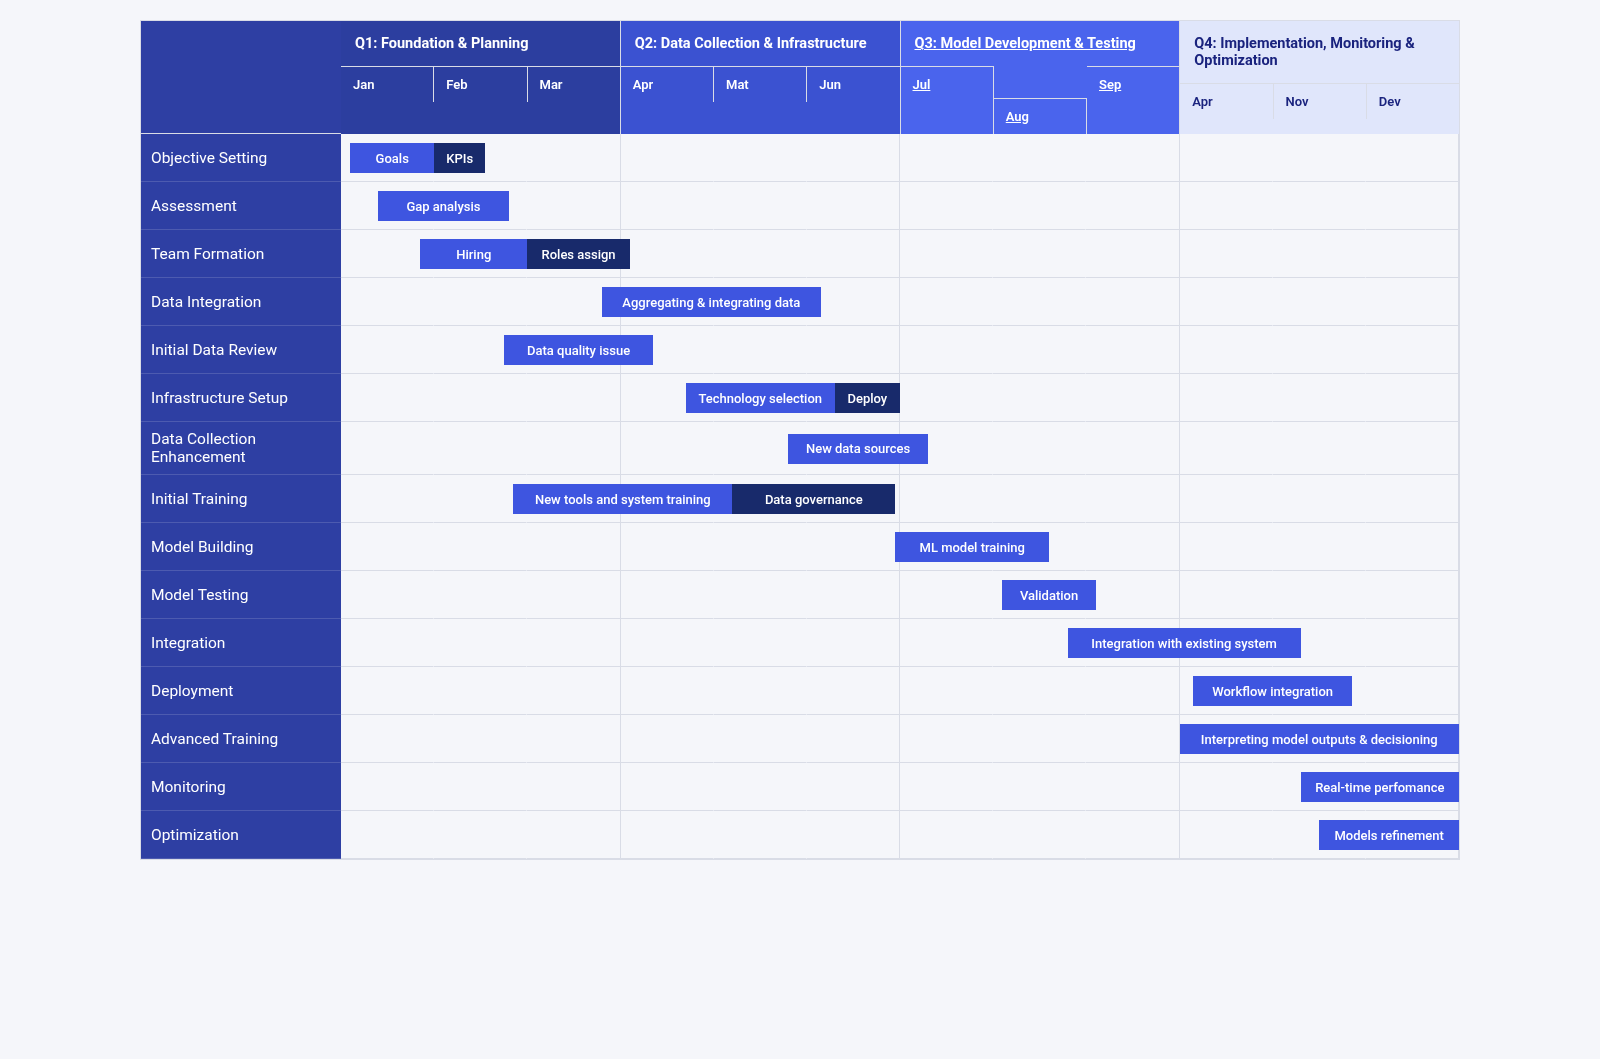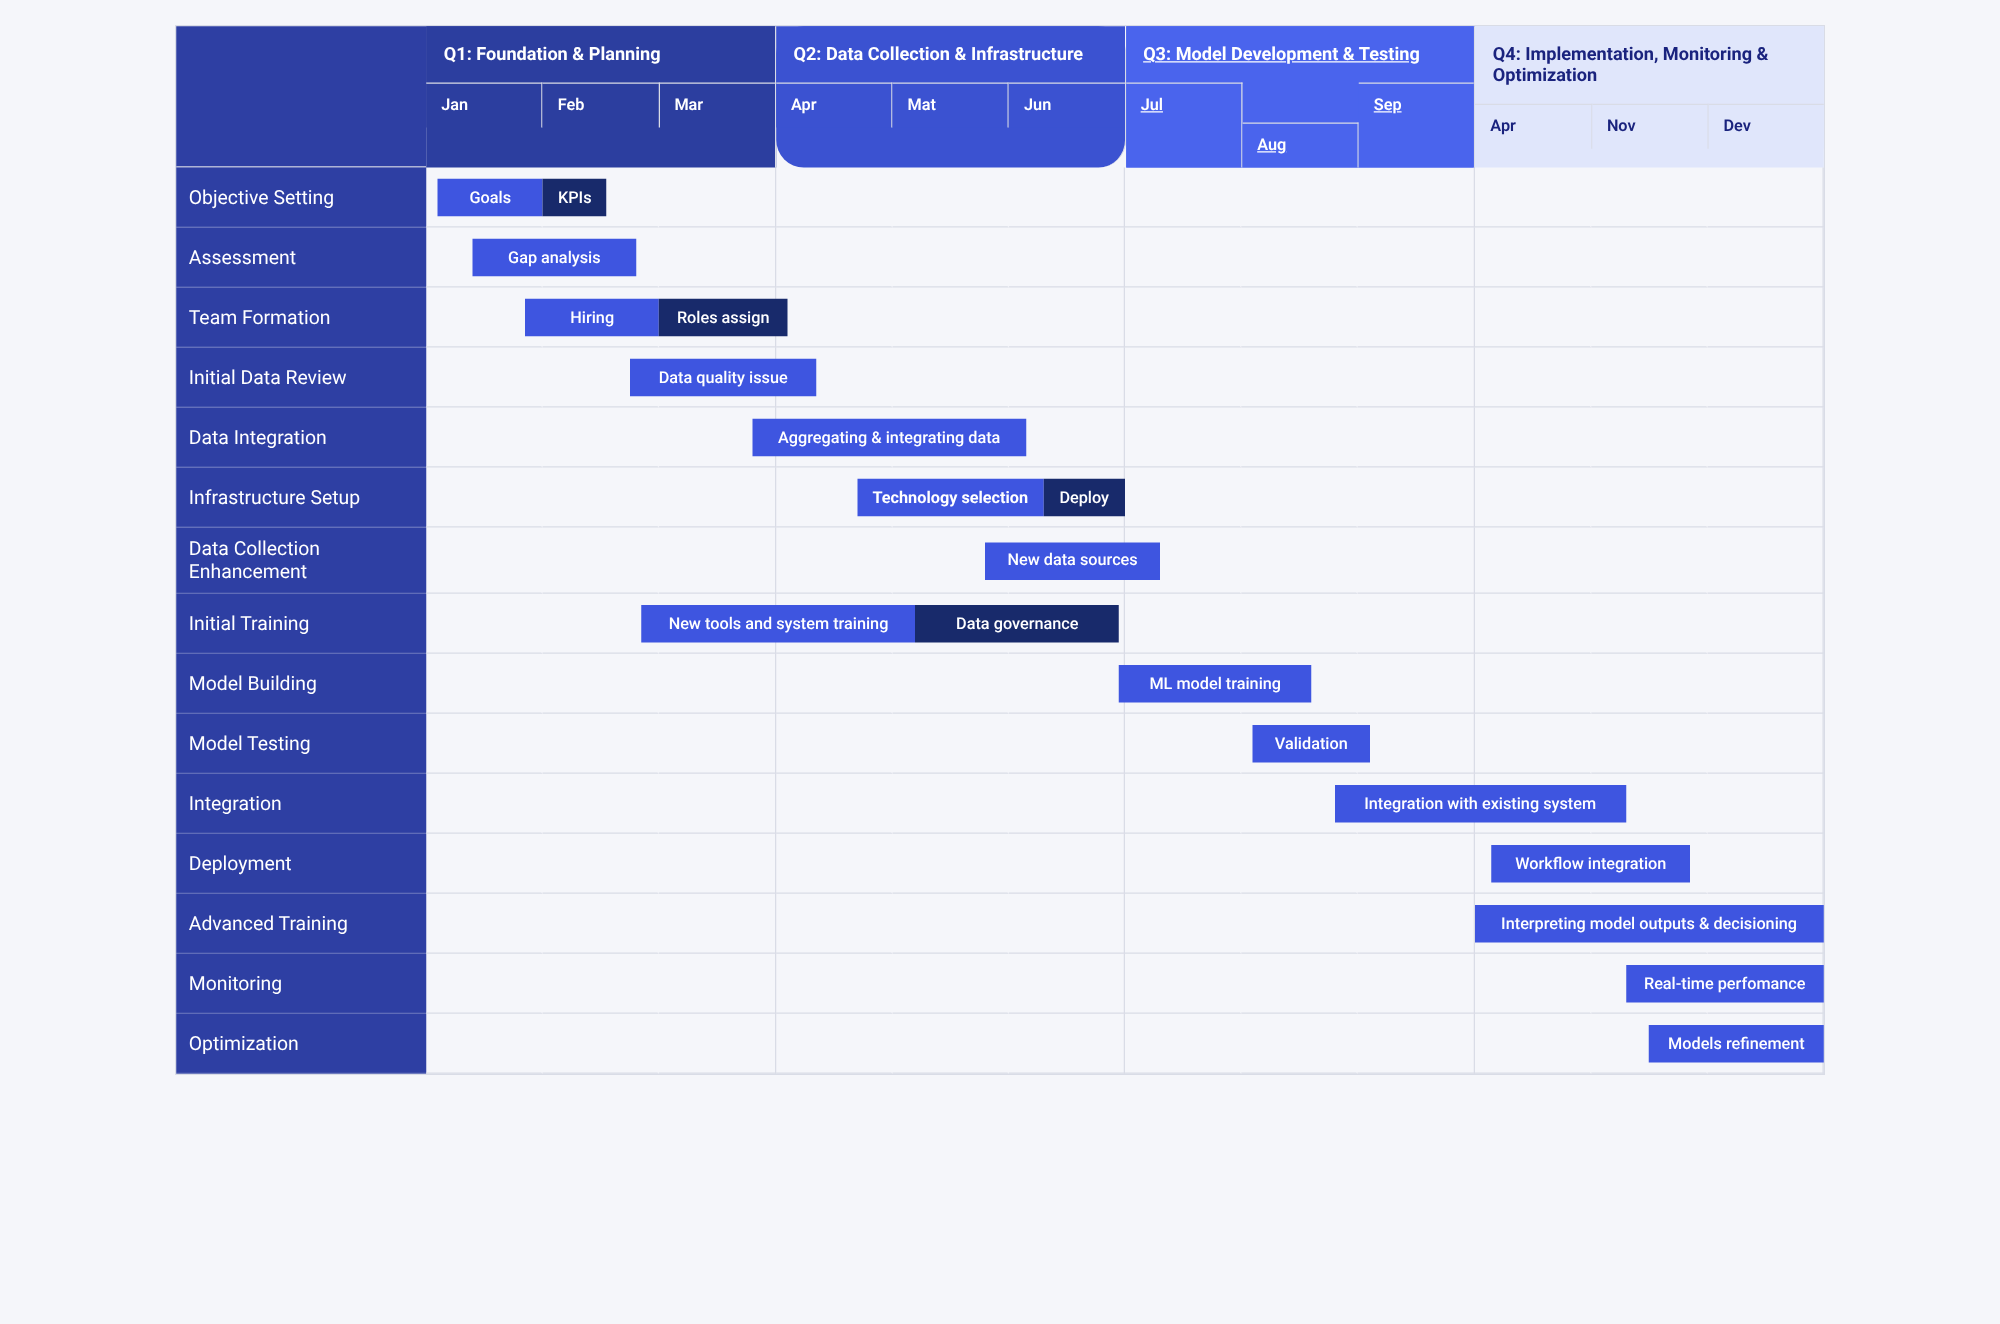--- a/index.html
+++ b/index.html
@@ -108,21 +108,21 @@
     <div class="header-right" id="header-right">
         <div class="q-row">
           <div class="q-col q1" style="flex: 3 3 0px;">
             <div class="q-title" style="background: rgb(44, 62, 159); color: rgb(255, 255, 255);">Q1: Foundation &amp; Planning</div>
             <div class="m-sub-row">
               <div class="m-sub m-head" style="background: rgb(44, 62, 159); color: rgb(255, 255, 255);">Jan</div>
               <div class="m-sub m-head" style="background: rgb(44, 62, 159); color: rgb(255, 255, 255);">Feb</div>
               <div class="m-sub m-head" style="background: rgb(44, 62, 159); color: rgb(255, 255, 255);">Mar</div>
             </div>
           </div>
-          <div class="q-col q2" style="flex: 3 3 0px; border-radius: 22px;">
+          <div class="q-col q2" style="flex: 3 3 0px;">
             <div class="q-title" style="background: rgb(59, 82, 209); color: rgb(255, 255, 255);">Q2: Data Collection &amp; Infrastructure</div>
             <div class="m-sub-row">
               <div class="m-sub m-head" style="background: rgb(59, 82, 209); color: rgb(255, 255, 255);">Apr</div>
               <div class="m-sub m-head" style="background: rgb(59, 82, 209); color: rgb(255, 255, 255);">Mat</div>
               <div class="m-sub m-head" style="background: rgb(59, 82, 209); color: rgb(255, 255, 255);">Jun</div>
             </div>
           </div>
           <div class="q-col q3" style="flex: 3 3 0px;">
             <div class="q-title" style="background: rgb(74, 100, 237); color: rgb(255, 255, 255);">Q3: Model Development &amp; Testing</div>
             <div class="m-sub-row">
@@ -200,76 +200,76 @@
           <div class="tl-cell" style="border-right: 1px solid transparent;"></div>
           <div class="tl-cell" style="border-right: 1px solid transparent;"></div>
           <div class="tl-cell" style="border-right: 1px solid var(--grid-border);"></div>
           <div class="task-layer">
             <div class="task light" style="left: 7.08333%; width: 9.58333%;">Hiring</div>
             <div class="task dark" style="left: 16.6667%; width: 9.16667%;">Roles assign</div>
           </div>
         </div>
       </div>
       <div class="body-row">
+        <div class="row-label">Data Integration</div>
+        <div class="timeline">
+          <div class="tl-cell" style="border-right: 1px solid transparent;"></div>
+          <div class="tl-cell" style="border-right: 1px solid transparent;"></div>
+          <div class="tl-cell" style="border-right: 1px solid var(--grid-border);"></div>
+          <div class="tl-cell" style="border-right: 1px solid transparent;"></div>
+          <div class="tl-cell" style="border-right: 1px solid transparent;"></div>
+          <div class="tl-cell" style="border-right: 1px solid var(--grid-border);"></div>
+          <div class="tl-cell" style="border-right: 1px solid transparent;"></div>
+          <div class="tl-cell" style="border-right: 1px solid transparent;"></div>
+          <div class="tl-cell" style="border-right: 1px solid var(--grid-border);"></div>
+          <div class="tl-cell" style="border-right: 1px solid transparent;"></div>
+          <div class="tl-cell" style="border-right: 1px solid transparent;"></div>
+          <div class="tl-cell" style="border-right: 1px solid var(--grid-border);"></div>
+          <div class="task-layer">
+            <div class="task light" style="left: 23.3333%; width: 19.5833%;">Aggregating &amp; integrating data</div>
+          </div>
+        </div>
+      </div>
+      <div class="body-row">
         <div class="row-label">Initial Data Review</div>
         <div class="timeline">
           <div class="tl-cell" style="border-right: 1px solid transparent;"></div>
           <div class="tl-cell" style="border-right: 1px solid transparent;"></div>
           <div class="tl-cell" style="border-right: 1px solid var(--grid-border);"></div>
           <div class="tl-cell" style="border-right: 1px solid transparent;"></div>
           <div class="tl-cell" style="border-right: 1px solid transparent;"></div>
           <div class="tl-cell" style="border-right: 1px solid var(--grid-border);"></div>
           <div class="tl-cell" style="border-right: 1px solid transparent;"></div>
           <div class="tl-cell" style="border-right: 1px solid transparent;"></div>
           <div class="tl-cell" style="border-right: 1px solid var(--grid-border);"></div>
           <div class="tl-cell" style="border-right: 1px solid transparent;"></div>
           <div class="tl-cell" style="border-right: 1px solid transparent;"></div>
           <div class="tl-cell" style="border-right: 1px solid var(--grid-border);"></div>
           <div class="task-layer">
             <div class="task light" style="left: 14.5833%; width: 13.3333%;">Data quality issue</div>
           </div>
         </div>
       </div>
       <div class="body-row">
-        <div class="row-label">Data Integration</div>
-        <div class="timeline">
-          <div class="tl-cell" style="border-right: 1px solid transparent;"></div>
-          <div class="tl-cell" style="border-right: 1px solid transparent;"></div>
-          <div class="tl-cell" style="border-right: 1px solid var(--grid-border);"></div>
-          <div class="tl-cell" style="border-right: 1px solid transparent;"></div>
-          <div class="tl-cell" style="border-right: 1px solid transparent;"></div>
-          <div class="tl-cell" style="border-right: 1px solid var(--grid-border);"></div>
-          <div class="tl-cell" style="border-right: 1px solid transparent;"></div>
-          <div class="tl-cell" style="border-right: 1px solid transparent;"></div>
-          <div class="tl-cell" style="border-right: 1px solid var(--grid-border);"></div>
-          <div class="tl-cell" style="border-right: 1px solid transparent;"></div>
-          <div class="tl-cell" style="border-right: 1px solid transparent;"></div>
-          <div class="tl-cell" style="border-right: 1px solid var(--grid-border);"></div>
-          <div class="task-layer">
-            <div class="task light" style="left: 23.3333%; width: 19.5833%;">Aggregating &amp; integrating data</div>
-          </div>
-        </div>
-      </div>
-      <div class="body-row">
         <div class="row-label">Infrastructure Setup</div>
         <div class="timeline">
           <div class="tl-cell" style="border-right: 1px solid transparent;"></div>
           <div class="tl-cell" style="border-right: 1px solid transparent;"></div>
           <div class="tl-cell" style="border-right: 1px solid var(--grid-border);"></div>
           <div class="tl-cell" style="border-right: 1px solid transparent;"></div>
           <div class="tl-cell" style="border-right: 1px solid transparent;"></div>
           <div class="tl-cell" style="border-right: 1px solid var(--grid-border);"></div>
           <div class="tl-cell" style="border-right: 1px solid transparent;"></div>
           <div class="tl-cell" style="border-right: 1px solid transparent;"></div>
           <div class="tl-cell" style="border-right: 1px solid var(--grid-border);"></div>
           <div class="tl-cell" style="border-right: 1px solid transparent;"></div>
           <div class="tl-cell" style="border-right: 1px solid transparent;"></div>
           <div class="tl-cell" style="border-right: 1px solid var(--grid-border);"></div>
           <div class="task-layer">
-            <div class="task light" style="left: 30.8333%; width: 13.3333%; font-weight: bold;">Technology selection</div>
+            <div class="task light" style="left: 30.8333%; width: 13.3333%;">Technology selection</div>
             <div class="task dark" style="left: 44.1667%; width: 5.83333%;">Deploy</div>
           </div>
         </div>
       </div>
       <div class="body-row">
         <div class="row-label">Data Collection Enhancement</div>
         <div class="timeline">
           <div class="tl-cell" style="border-right: 1px solid transparent;"></div>
           <div class="tl-cell" style="border-right: 1px solid transparent;"></div>
           <div class="tl-cell" style="border-right: 1px solid var(--grid-border);"></div>

